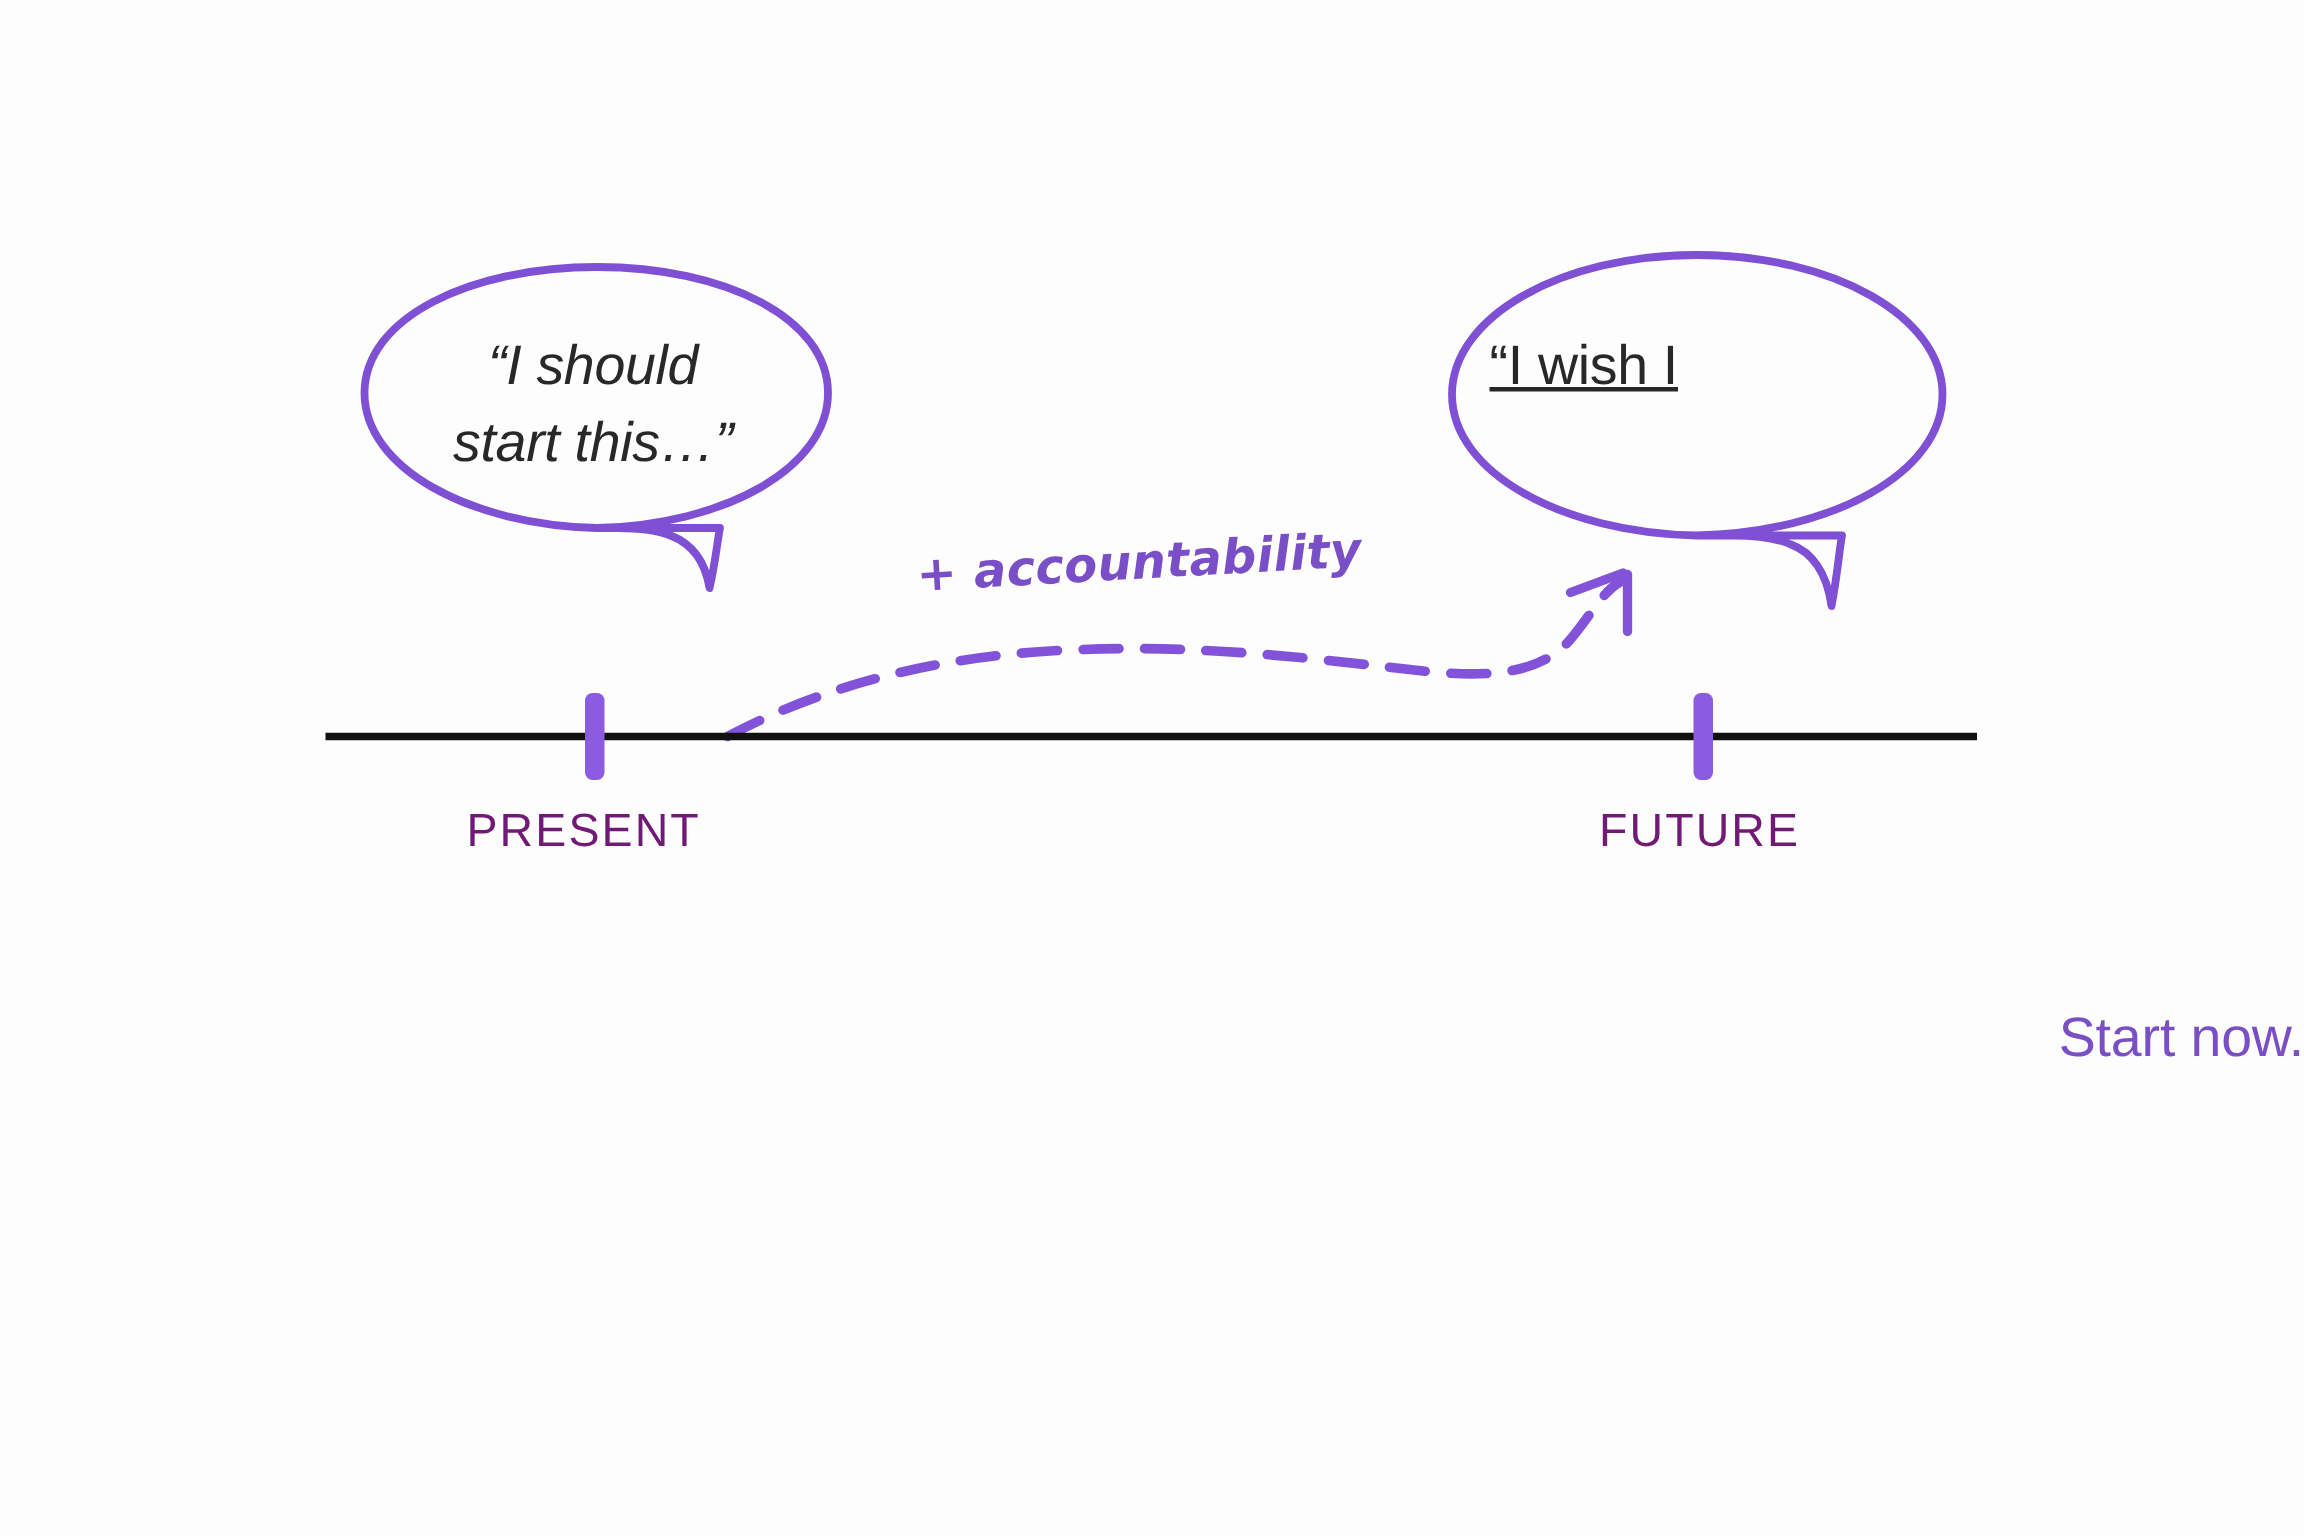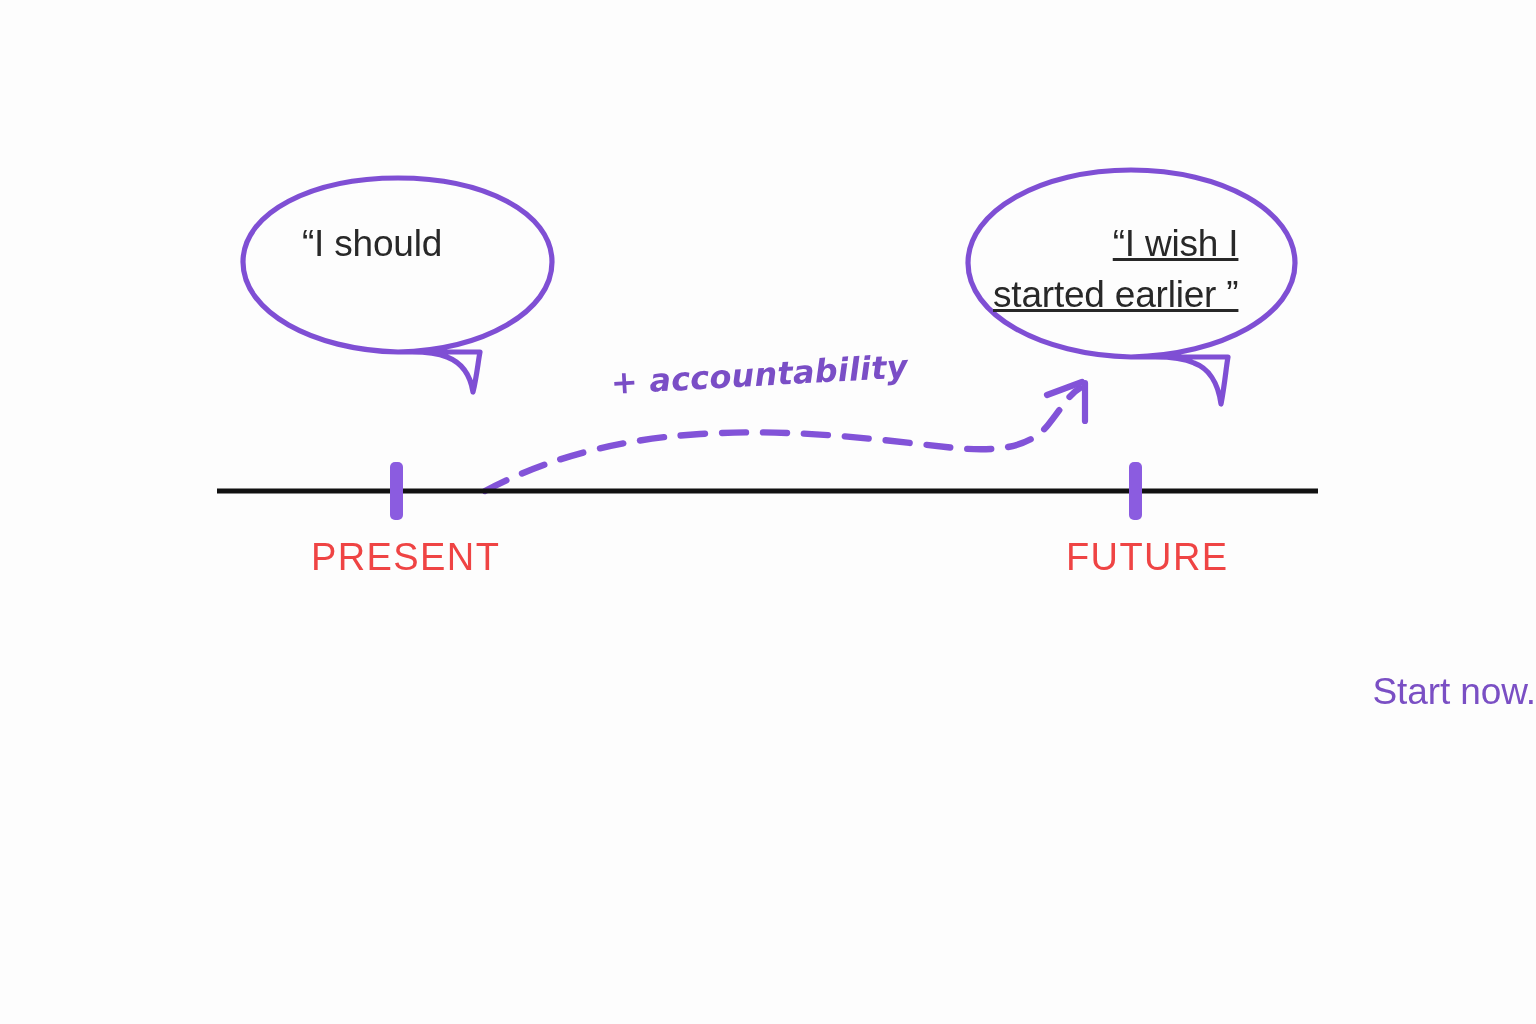--- a/index.html
+++ b/index.html
@@ -27,32 +27,33 @@
     font-size: 37px;
     line-height: 51px;
     font-weight: 400;
     letter-spacing: -0.2px;
     white-space: nowrap;
   }
   #bubble-left-text {
     left: 302px;
     top: 218px;
     text-align: center;
+    font-style: italic;
   }
   #bubble-right-text {
     left: 993px;
     top: 218px;
     text-align: right;
     text-decoration: underline;
   }
   .axis-label {
     position: absolute;
-    color: #ef4444;
+    color: #701a75;
     font-family: "Liberation Sans", sans-serif;
-    font-size: 38px;
+    font-size: 31px;
     font-weight: 400;
     letter-spacing: 1.4px;
     white-space: nowrap;
   }
   #label-present {
     left: 311px;
     top: 536px;
   }
   #label-future {
     left: 1066px;
@@ -130,25 +131,25 @@
 
   <g>
     <line x1="217" y1="491" x2="1318" y2="491" stroke="#111111" stroke-width="5"></line>
     <rect x="390" y="462" width="13" height="58" rx="5" fill="#8b5ce0"></rect>
     <rect x="1129" y="462" width="13" height="58" rx="5" fill="#8b5ce0"></rect>
   </g>
 </svg>
 
 <div class="bubble-text" id="bubble-left-text">
   <div>“I should</div>
+  <div>start this…”</div>
 </div>
 
 <div class="bubble-text" id="bubble-right-text">
   <div>“I wish I</div>
-  <div>started earlier ”</div>
 </div>
 
 <div id="annotation-accountability">+ accountability</div>
 
 <div class="axis-label" id="label-present">PRESENT</div>
 <div class="axis-label" id="label-future">FUTURE</div>
 
 <div id="tagline">
   <div>Start now.</div>
 </div>

